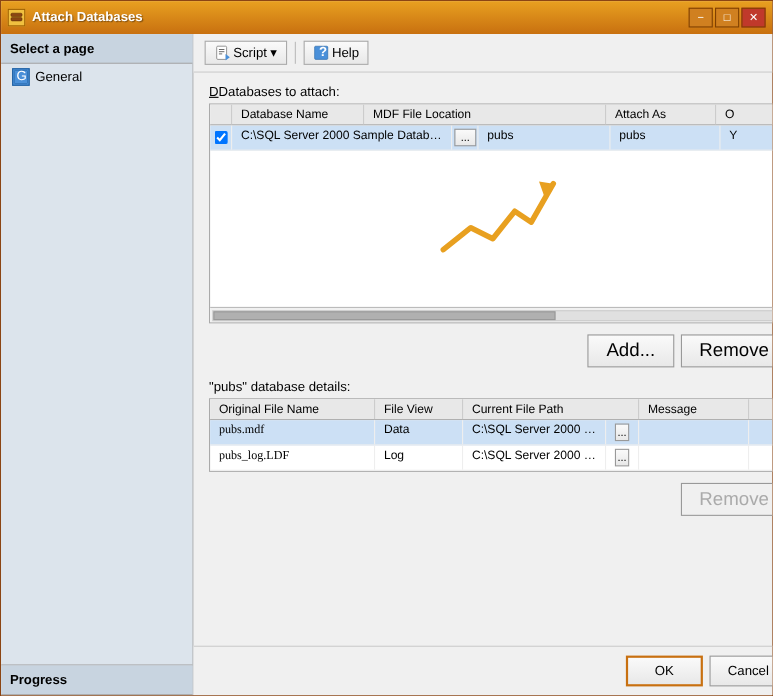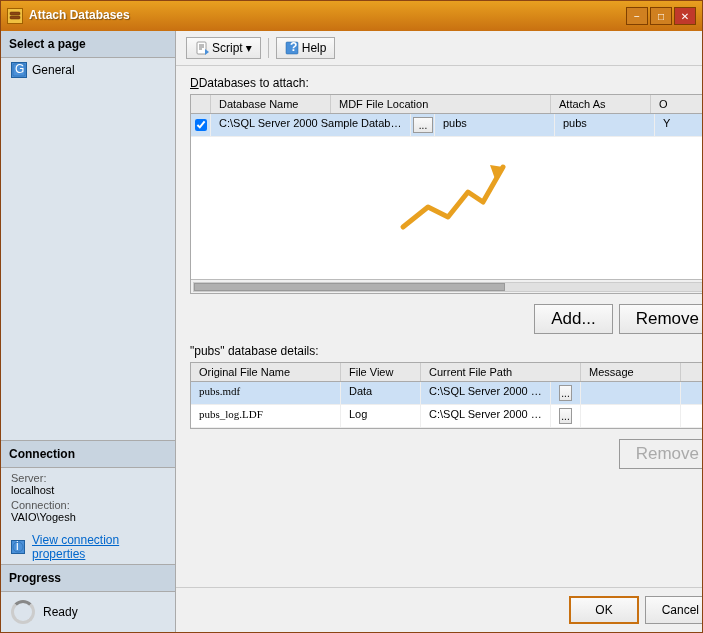--- a/index.html
+++ b/index.html
@@ -452,45 +452,23 @@
           <svg width="14" height="14" viewBox="0 0 14 14">
             <rect x="1" y="1" width="12" height="12" rx="1" fill="#4a90d9" stroke="#2060a0" stroke-width="0.5"></rect>
             <text x="3" y="10" font-size="8" fill="white">G</text>
           </svg>
         </div>
         <span>General</span>
       </div>
 
       <div style="flex:1"></div>
 
-      <div class="sidebar-connection">
-        <div class="sidebar-conn-section">Connection</div>
-        <div class="sidebar-conn-detail">
-          <div class="sidebar-conn-label">Server:</div>
-          <div class="sidebar-conn-value">localhost</div>
-          <div class="sidebar-conn-label">Connection:</div>
-          <div class="sidebar-conn-value">VAIO\Yogesh</div>
-        </div>
-        <div class="view-connection-link">
-          <span class="conn-icon">
-            <svg width="12" height="12" viewBox="0 0 12 12">
-              <circle cx="6" cy="6" r="5" fill="#4a90d9" stroke="#2060a0" stroke-width="0.5"></circle>
-              <text x="4" y="9" font-size="7" fill="white">i</text>
-            </svg>
-          </span>
-          <span>View connection properties</span>
-        </div>
-      </div>
 
       <div class="sidebar-progress">
         <div class="sidebar-progress-section">Progress</div>
-        <div class="progress-area">
-          <div class="progress-spinner"></div>
-          <span>Ready</span>
-        </div>
       </div>
     </div>
 
     <div class="main-panel">
 
       <div class="toolbar">
         <button class="toolbar-btn">
           <svg width="14" height="14" viewBox="0 0 14 14">
             <rect x="2" y="1" width="9" height="12" rx="1" fill="white" stroke="#888" stroke-width="0.8"></rect>
             <line x1="4" y1="4" x2="9" y2="4" stroke="#555" stroke-width="0.8"></line>

